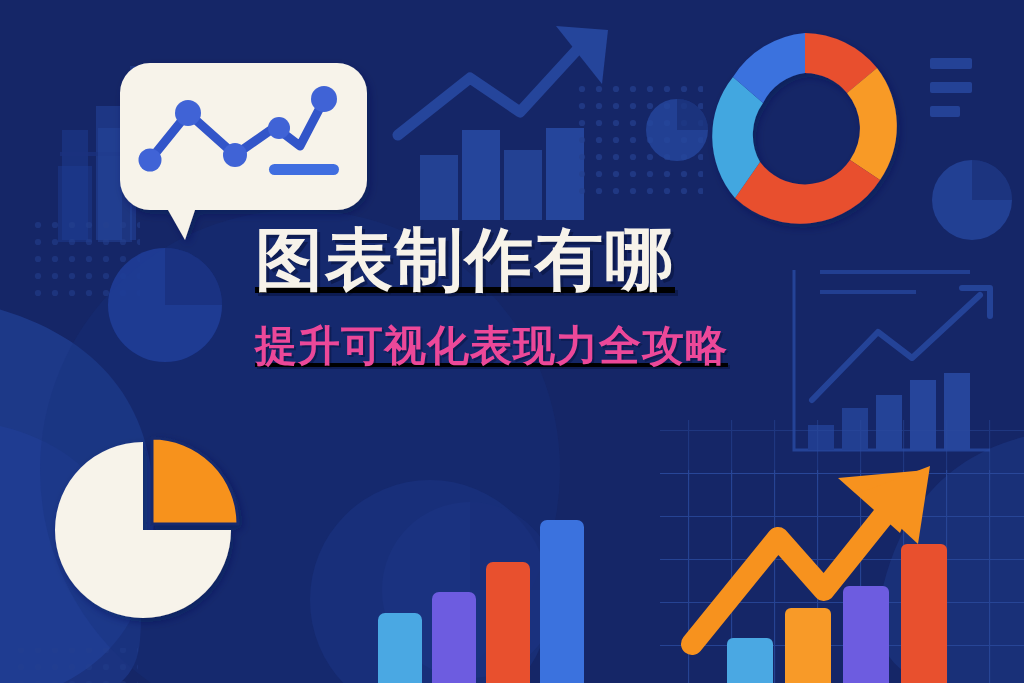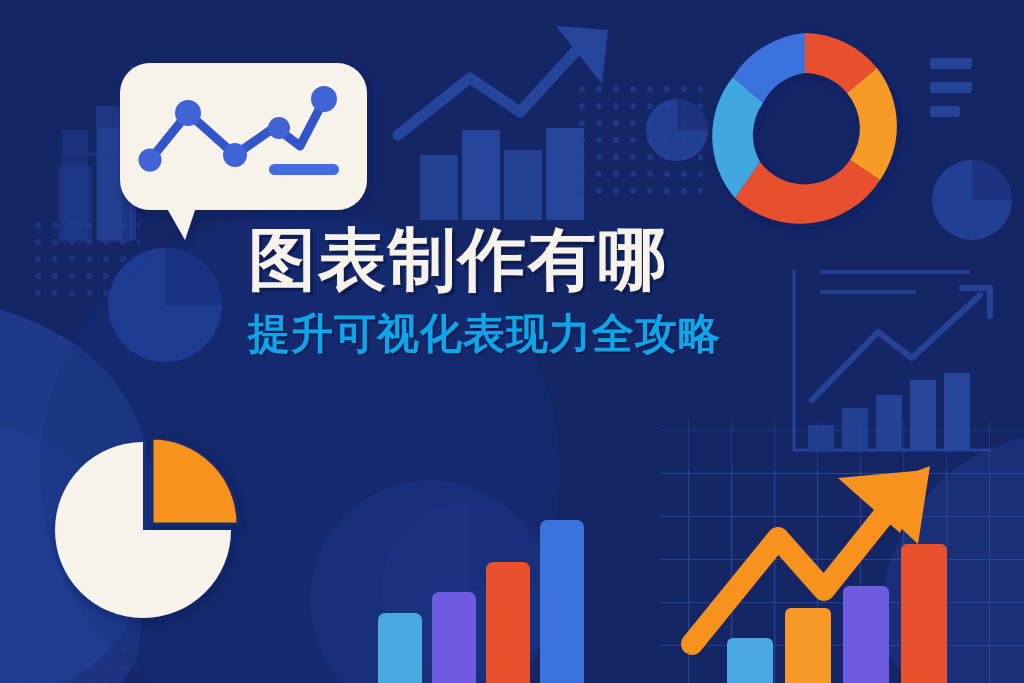--- a/index.html
+++ b/index.html
@@ -9,36 +9,37 @@
     position:relative;
     width:1024px;height:683px;
     overflow:hidden;
     background:#16296e;
   }
   .svg-layer{position:absolute;left:0;top:0;}
 
   
   #title-block{
     position:absolute;
-    left:248px; top:222px;
+    left:255px; top:222px;
     width:540px;
     z-index:40;
+    text-decoration:underline;
   }
   .title-line{
     color:#f7f3ea;
     font-size:68px;
     line-height:74px;
     font-weight:bold;
     letter-spacing:2px;
     white-space:nowrap;
     text-shadow:3px 3px 0 rgba(8,18,60,.55);
   }
   #subtitle{
-    margin-top:14px;
-    color:#0ea5e9;
+    margin-top:26px;
+    color:#ec4899;
     font-size:42px;
     line-height:48px;
     font-weight:bold;
     letter-spacing:1px;
     white-space:nowrap;
     text-shadow:2px 2px 0 rgba(8,18,60,.5);
   }
 </style>
 </head>
 <body>

